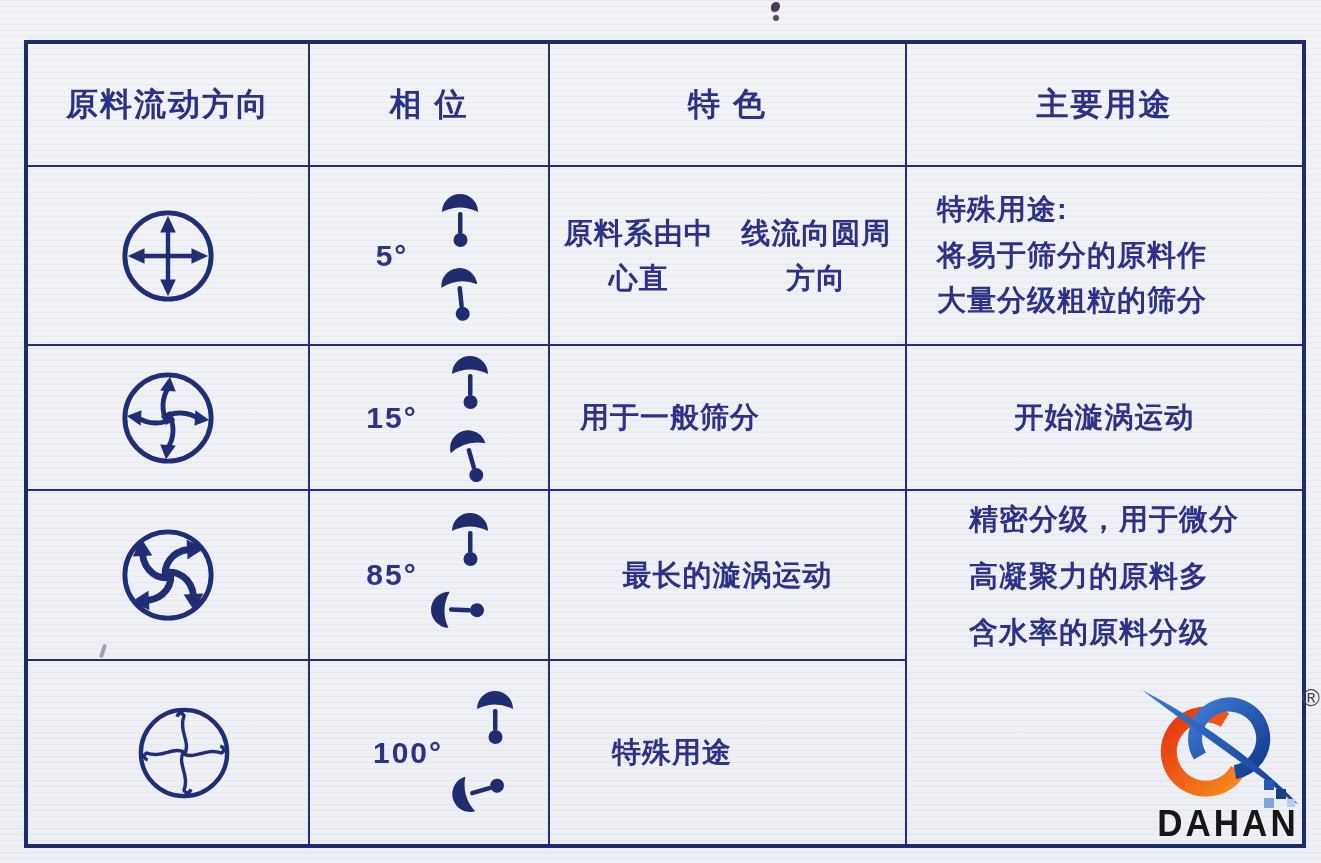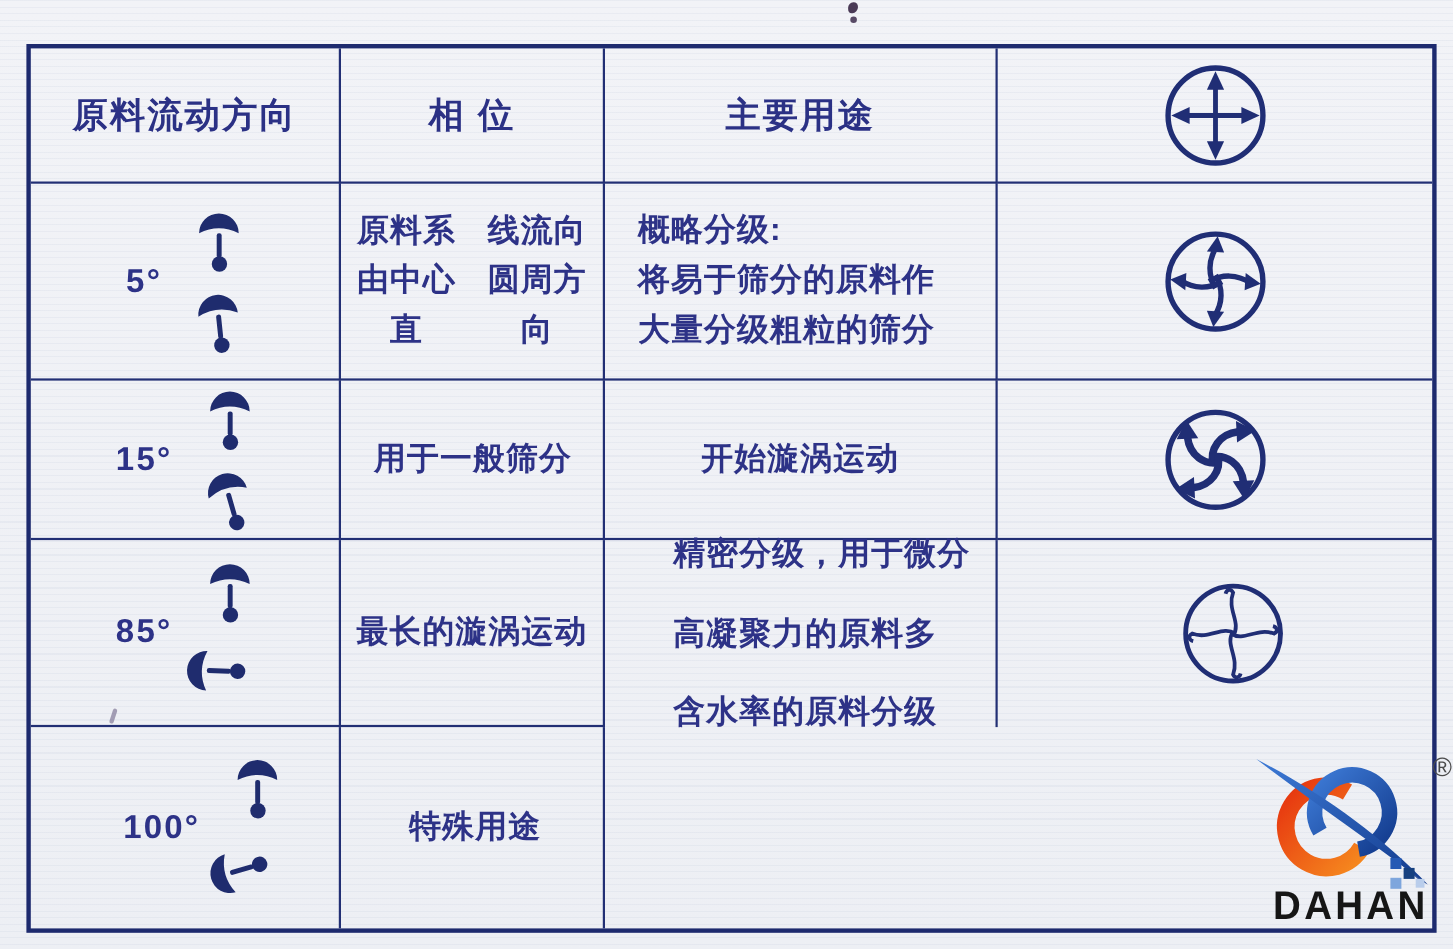--- a/index.html
+++ b/index.html
@@ -29,21 +29,21 @@
     border-right:2px solid #222f74;
     border-bottom:2px solid #222f74;
     display:flex;align-items:center;justify-content:center;
     overflow:visible;
   }
   .cell:nth-child(4n){border-right:none;}
   .cell:nth-last-child(-n+4){border-bottom:none;margin-left:32px;}
   .hdr{font-size:32px;font-weight:700;letter-spacing:2px;color:#2b3185;}
   .feature{flex-direction:row;font-size:29px;font-weight:700;line-height:1.55;letter-spacing:1px;text-align:center;}
   .usage{flex-direction:column;align-items:flex-start;justify-content:center;padding-left:30px;font-size:29px;font-weight:700;line-height:1.58;letter-spacing:1px;}
-  .usage.spread{line-height:1.95;gap:15px;}
+  .usage.spread{line-height:1.95;}
   
   .phasecell{gap:30px;}
   .phase-label{font-size:30px;font-weight:700;letter-spacing:2px;}
   .wstack{display:flex;flex-direction:column;align-items:center;gap:12px;}
   .weight{width:44px;height:62px;color:#1f2c6e;}
   .rot-5{transform:rotate(-6deg);}
   .rot-15{transform:rotate(-16deg);}
   .rot-85{transform:translate(-14px,-2px) rotate(-88deg);}
   .rot-100{transform:translate(-18px,2px) rotate(-106deg);}
   
@@ -91,20 +91,23 @@
 
   <div class="ftable">
 
     <div class="cell hdr">
         <span>原料流动方向</span>
       </div>
     <div class="cell hdr">
         <span>相 位</span>
       </div>
     <div class="cell hdr">
+        <span>特 色</span>
+      </div>
+    <div class="cell hdr">
         <span>主要用途</span>
       </div>
 
     <div class="cell">
       <svg class="flow-icon" viewBox="0 0 100 100">
         <circle class="st" cx="50" cy="50" r="44" stroke-width="5"></circle>
         <line class="st" x1="50" y1="24" x2="50" y2="76" stroke-width="4.5"></line>
         <line class="st" x1="24" y1="50" x2="76" y2="50" stroke-width="4.5"></line>
         <polygon class="fl" points="50,9 42,26 58,26"></polygon>
         <polygon class="fl" points="50,91 42,74 58,74"></polygon>
@@ -121,21 +124,21 @@
         <svg class="weight rot-5">
             <use href="#weight-sym"></use>
           </svg>
       </span>
     </div>
     <div class="cell feature">
       <div>原料系由中心直</div>
       <div>线流向圆周方向</div>
     </div>
     <div class="cell usage">
-      <div>概略分级:</div>
+      <div>特殊用途:</div>
       <div>将易于筛分的原料作</div>
       <div>大量分级粗粒的筛分</div>
     </div>
 
     <div class="cell">
       <svg class="flow-icon" viewBox="0 0 100 100">
         <circle class="st" cx="50" cy="50" r="44" stroke-width="5"></circle>
         <g>
           <path class="st" d="M50 56 C43 44 43 30 51 18" stroke-width="5"></path>
           <polygon class="fl" points="52,8 42,22 58,23"></polygon>

